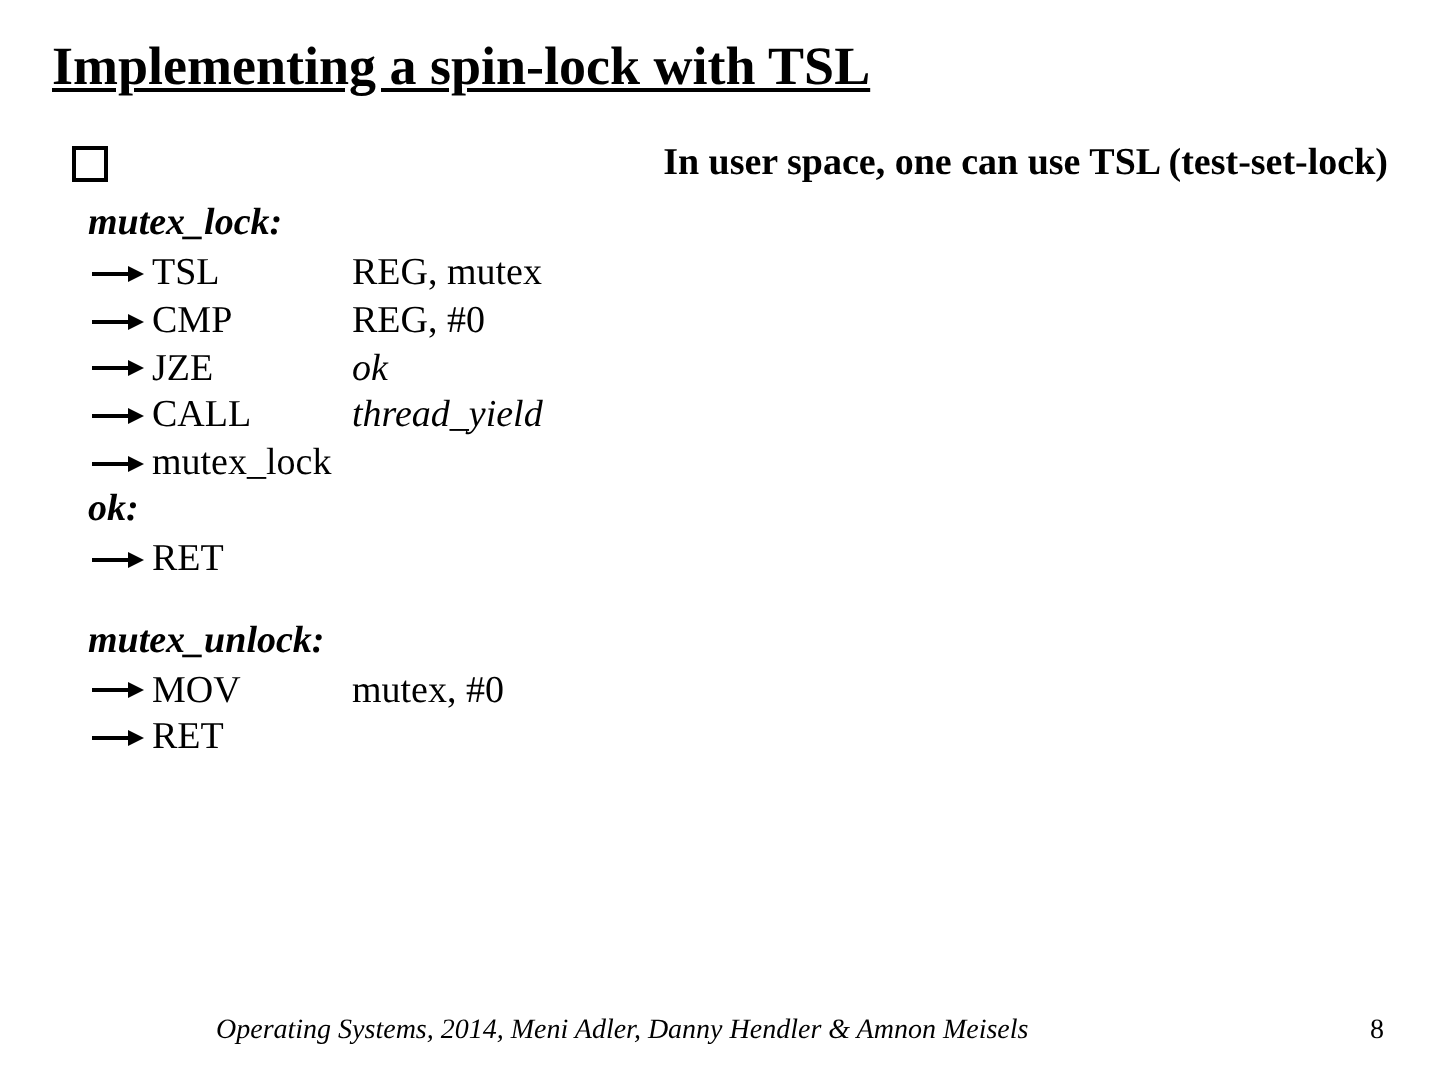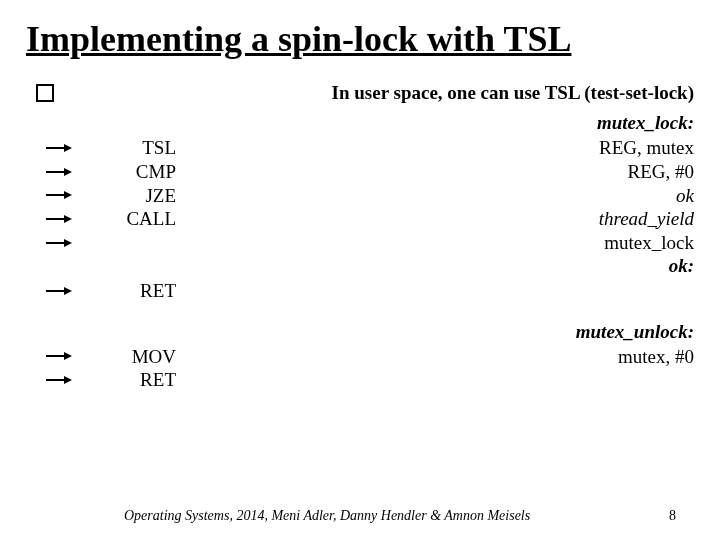--- a/index.html
+++ b/index.html
@@ -13,21 +13,21 @@
     position: relative;
     box-sizing: border-box;
   }
   .slide {
     padding: 18px 26px;
     position: relative;
     height: 100%;
     box-sizing: border-box;
   }
   .title {
-    font-size: 36px;
+    font-size: 27px;
     font-weight: bold;
     text-decoration: underline;
     margin-bottom: 22px;
     font-family: "Comic Sans MS", cursive;
   }
   .bullet-line {
     display: flex;
     align-items: center;
     margin-bottom: 8px;
     margin-left: 10px;
@@ -43,21 +43,20 @@
   .bullet-text {
     font-size: 19px;
     font-weight: bold;
     font-family: "Comic Sans MS", cursive;
   }
   .code-block {
     margin-left: 18px;
     margin-top: 4px;
     font-family: "Comic Sans MS", cursive;
     font-size: 19px;
-    text-align: right;
   }
   .label-line {
     font-style: italic;
     font-weight: bold;
     margin-bottom: 2px;
   }
   .instr-row {
     display: flex;
     align-items: center;
     margin-bottom: 0px;
@@ -84,21 +83,21 @@
   }
   .section-gap {
     height: 14px;
   }
   .footer {
     position: absolute;
     bottom: 16px;
     left: 0;
     width: 100%;
     box-sizing: border-box;
-    padding: 0 44px;
+    padding: 0 28px;
     display: flex;
     justify-content: space-between;
     align-items: flex-end;
     font-family: "Times New Roman", serif;
   }
   .footer-text {
     font-size: 14px;
     font-style: italic;
     margin-left: 80px;
   }

